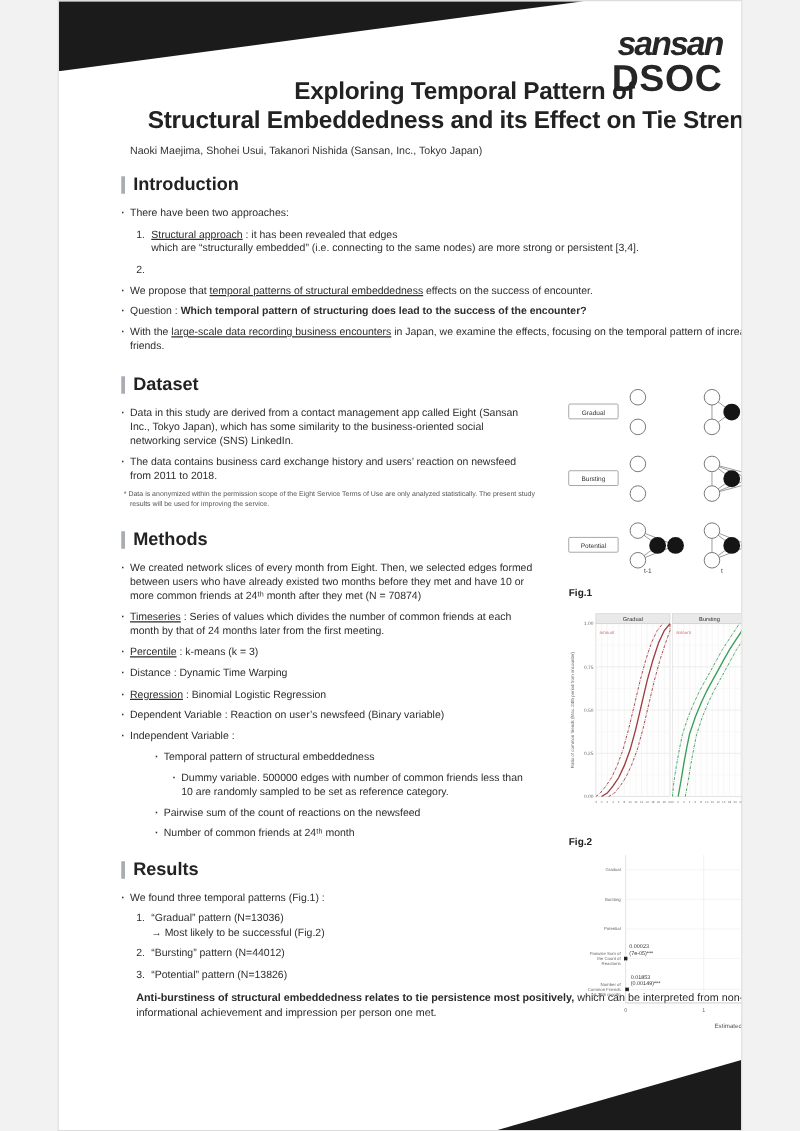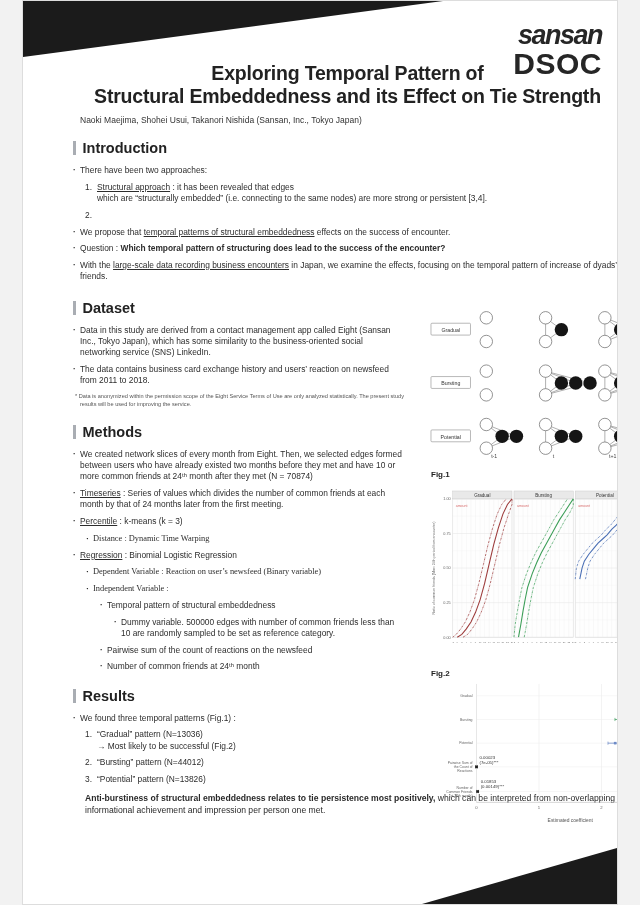--- a/index.html
+++ b/index.html
@@ -1,35 +1,35 @@
 <!DOCTYPE html>
 <html><head>
 <meta charset="utf-8">
 <style>
   html,body{margin:0;padding:0;background:#f2f2f2;}
-  .poster{position:relative;width:596px;height:905px;margin:0 auto;background:#fff;
+  .poster{position:relative;width:548px;height:905px;margin:0 auto;background:#fff;
     font-family:"Liberation Sans","DejaVu Sans",sans-serif;color:#2a2a2a;overflow:hidden;border:1px solid #ddd;box-sizing:border-box;}
   .tri-tl{position:absolute;top:0;left:0;width:420px;height:56px;background:#1b1b1b;
     clip-path:polygon(0 0,100% 0,0 100%);}
   .tri-br{position:absolute;right:0;bottom:0;width:195px;height:56px;background:#1b1b1b;
     clip-path:polygon(100% 0,100% 100%,0 100%);}
   .logo{position:absolute;top:22px;right:15px;text-align:right;color:#262626;}
   .logo-sansan{font-size:27px;font-weight:700;font-style:italic;letter-spacing:-1.5px;line-height:.95;}
   .logo-dsoc{font-size:30px;font-weight:700;letter-spacing:.5px;line-height:1;}
   header{position:absolute;left:57px;top:61px;width:535px;}
   .title-line{font-size:19.5px;font-weight:700;line-height:1.2;letter-spacing:-.2px;color:#222;text-align:center;}
   .authors{margin-top:6px;font-size:8.5px;color:#333;}
   .main{position:absolute;left:50px;top:139px;width:585px;}
   .sec{display:flex;align-items:center;gap:7px;font-size:14.5px;font-weight:700;color:#222;margin:0 0 9px 0;}
   .sec .bar{width:2.5px;height:14px;background:#a9adb3;display:inline-block;}
   .b{font-size:8.4px;line-height:1.34;margin:0 0 5.5px 0;display:flex;color:#2d2d2d;}
   .b .dot{flex:0 0 7px;}
   .b .dot::before{content:"\00B7";font-weight:700;}
   .b .num{flex:0 0 12px;}
-  .l2{margin-left:13px;font-family:Liberation Serif, serif;}
+  .l2{}
   .l3{margin-left:27px;}
   .l4{margin-left:41px;}
   .nml{margin-left:12px;}
   .u{text-decoration:underline;text-underline-offset:1px;}
   .bold{font-weight:700;}
   .footnote{font-size:5.6px;color:#555;line-height:1.4;margin:7px 0 0 2px;padding-left:5px;text-indent:-5px;}
   .cols{display:flex;gap:24px;margin-top:17px;}
   .col-left{width:332px;}
   .col-right{width:247px;}
   .section{margin-bottom:15px;}

